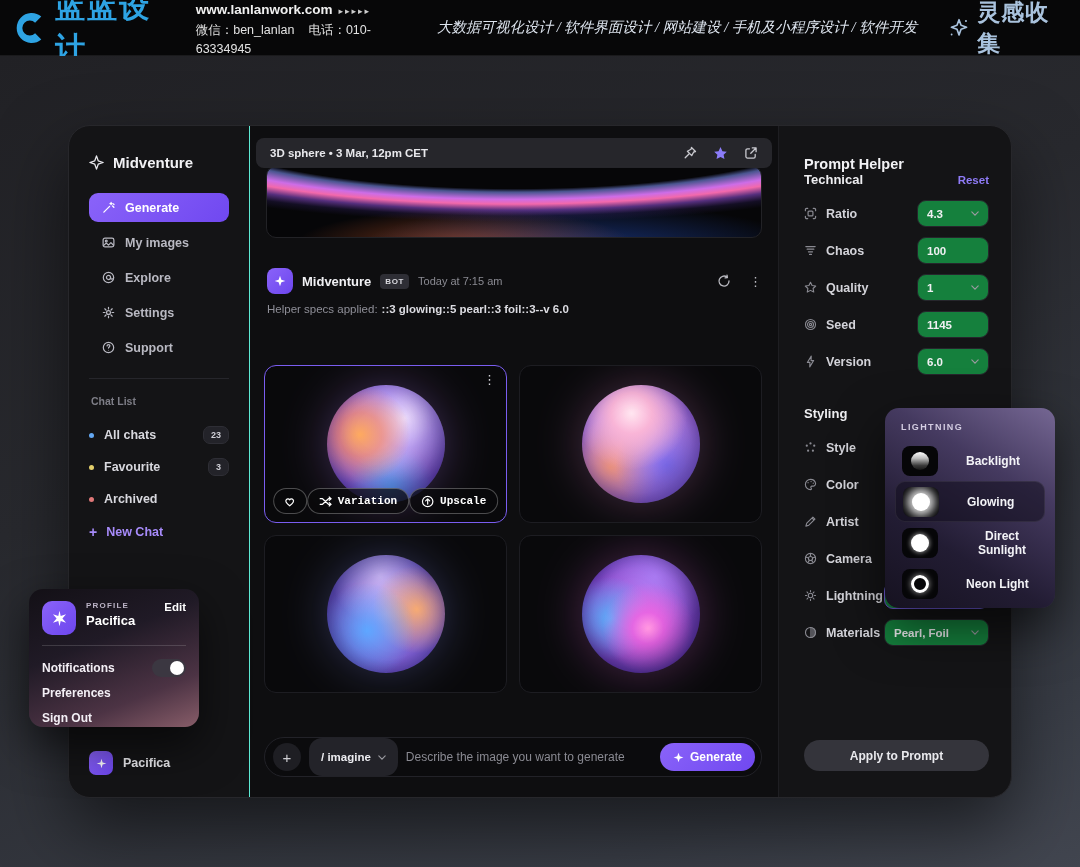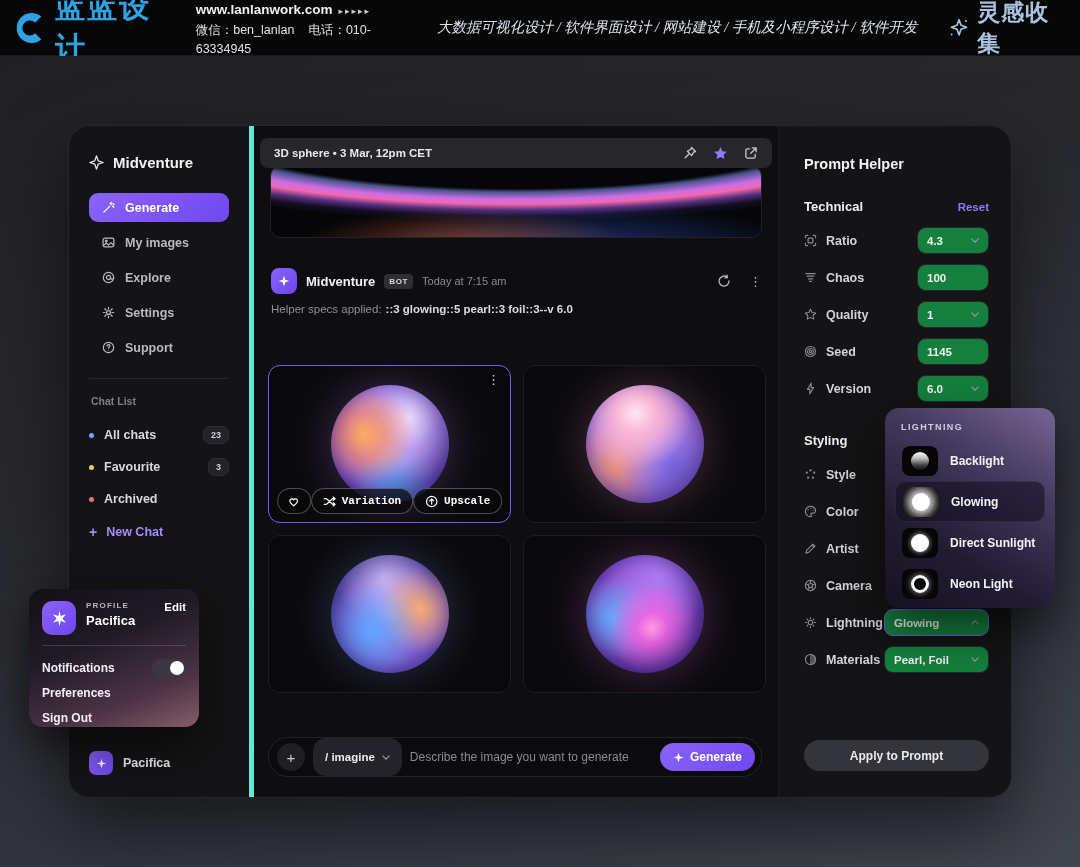--- a/index.html
+++ b/index.html
@@ -48,21 +48,21 @@
   .new-chat { display:flex; align-items:center; gap:9px; height:34px; color:#a78bfa;
     font-size:12.5px; font-weight:700; cursor:pointer; }
   .new-chat .plus { font-size:14px; font-weight:700; }
   .sidebar-footer { position:absolute; left:20px; bottom:22px; display:flex; align-items:center;
     gap:10px; color:#eaeaee; font-size:12.5px; font-weight:600; }
   .avatar-sm { width:24px; height:24px; border-radius:7px; background:linear-gradient(135deg,#8a63f9,#6d46ee);
     display:grid; place-items:center; color:#fff; }
 
   
   .chat { position:absolute; left:180px; top:0; bottom:0; width:530px; background:#0e0e10;
-    border-left:5px solid #5eead4; border-right:1px solid #1e1e22; }
+    border-left:1px solid #5eead4; border-right:1px solid #1e1e22; }
   .chat-header { position:absolute; top:12px; left:6px; right:6px; height:30px; z-index:3;
     background:rgba(40,40,45,.93); border-radius:8px; display:flex; align-items:center; padding:0 14px; }
   .chat-header .title { color:#e8e8ec; font-size:11.5px; font-weight:600; }
   .chat-header .hicons { margin-left:auto; display:flex; gap:16px; align-items:center; color:#c9c9cf; }
   .hero-crop { position:absolute; top:40px; left:16px; right:16px; height:72px; border-radius:10px;
     border:1px solid #222226;
     background:
       radial-gradient(115% 170% at 50% -66%, transparent 57%, rgba(130,150,255,.55) 60%, rgba(227,120,255,.9) 66%, rgba(255,110,180,.95) 70%, rgba(150,80,220,.55) 75%, rgba(60,40,120,.25) 80%, transparent 85%),
       radial-gradient(55% 80% at 40% 110%, rgba(255,110,50,.45), transparent 62%),
       radial-gradient(70% 100% at 64% 118%, rgba(40,90,220,.5), transparent 65%),
@@ -129,21 +129,21 @@
   .cmd-pill .chev { color:#9a9aa0; }
   .input-field { flex:1; background:transparent; border:none; outline:none; color:#e8e8ec; font-size:12px; }
   .input-field::placeholder { color:#8a8a92; }
   .generate-btn { height:28px; background:linear-gradient(135deg,#8a63f9,#7048f0); border:none;
     border-radius:14px; color:#fff; font-weight:700; font-size:12px; display:flex; align-items:center;
     gap:6px; padding:0 13px; cursor:pointer; }
 
   
   .panel { position:absolute; left:711px; right:0; top:0; bottom:0; padding:30px 22px 0 24px; }
   .ph-title { color:#f2f2f5; font-size:14.5px; font-weight:700; }
-  .tech-head { display:flex; align-items:center; justify-content:space-between; margin-top:27px; }
+  .tech-head { display:flex; align-items:center; justify-content:space-between; }
   .sec-title { color:#eeeef1; font-size:13px; font-weight:700; }
   .reset-link { color:#8f7bf7; font-size:11.5px; font-weight:700; cursor:pointer; }
   .ctl-rows { margin-top:8px; }
   .ctl-row { display:flex; align-items:center; height:37px; }
   .ctl-row .ic { width:22px; color:#8a8a92; display:flex; }
   .ctl-row .lbl { color:#d3d3d9; font-size:12.5px; font-weight:600; }
   .ctl { margin-left:auto; width:72px; height:27px; background:#15803d; border:1px solid #26262c;
     border-radius:9px; display:flex; align-items:center; padding:0 9px; color:#f0f0f3;
     font-size:11.5px; font-weight:700; cursor:pointer; }
   .ctl .chev { margin-left:auto; color:#9a9aa0; }
@@ -152,22 +152,22 @@
   .styling-title { margin-top:26px; }
   .apply-btn { position:absolute; left:24px; right:22px; bottom:26px; height:31px; background:#34343b;
     border:none; border-radius:16px; color:#eaeaee; font-size:12px; font-weight:600; cursor:pointer; }
 
   
   .lighting-popup { position:absolute; left:816px; top:282px; width:170px; height:200px; z-index:7;
     border-radius:14px; padding:12px 10px 10px;
     background:linear-gradient(211deg,#8172a0 -8%,#453a60 32%,#221c33 68%,#161220 100%);
     box-shadow:0 20px 50px rgba(0,0,0,.6); }
   .lp-title { color:#d4cde2; font-size:9px; font-weight:700; letter-spacing:1.4px; margin:2px 0 8px 6px; }
-  .lp-option { display:flex; align-items:center; gap:12px; height:41px; padding:0 7px;
-    border-radius:10px; cursor:pointer; }
+  .lp-option { display:flex; align-items:center; gap:28px; height:41px; padding:0 7px;
+    border-radius:10px; cursor:pointer;text-align:center; }
   .lp-option.selected { background:rgba(16,12,28,.55); border:1px solid rgba(255,255,255,.07); }
   .lp-thumb { width:36px; height:30px; border-radius:8px; background:#060608; position:relative;
     overflow:hidden; flex:none; }
   .lp-thumb .orb { position:absolute; left:50%; top:50%; transform:translate(-50%,-50%);
     width:18px; height:18px; border-radius:50%; }
   .orb.backlight { background:linear-gradient(180deg,#fff 0%,#bdbdbd 35%,#3a3a3a 75%,#161616 100%); }
   .orb.glowing { background:#fff; box-shadow:0 0 10px 5px rgba(255,255,255,.85); }
   .orb.sunlight { background:#fff; box-shadow:0 0 4px 1px rgba(255,255,255,.5); }
   .orb.neon { background:transparent; border:3.5px solid #fff; box-shadow:0 0 6px rgba(255,255,255,.6); }
   .lp-option .lbl { color:#f3f3f7; font-size:12px; font-weight:600; }

